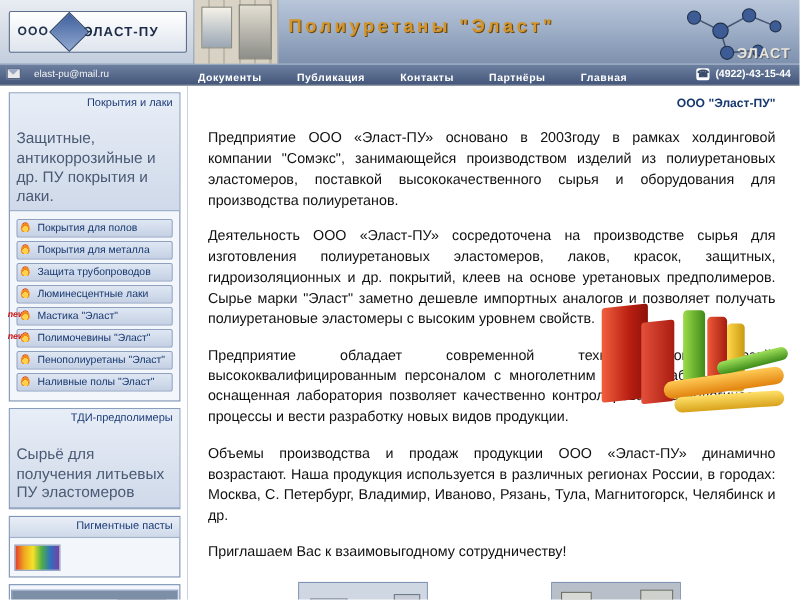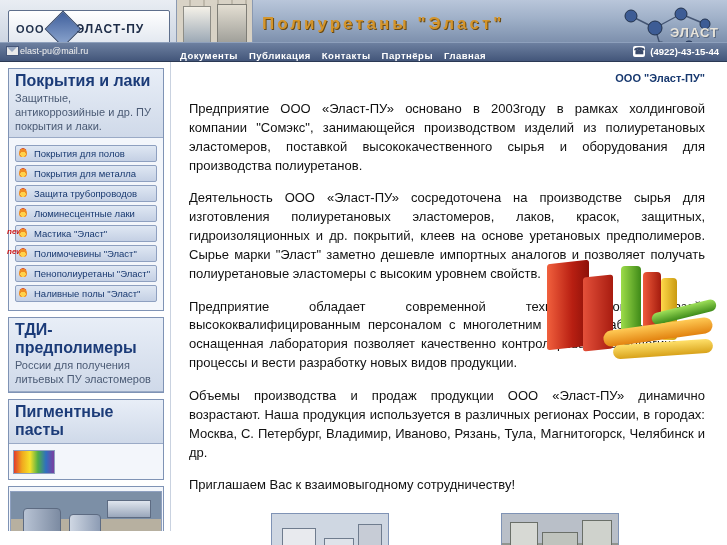--- a/index.html
+++ b/index.html
@@ -4,21 +4,21 @@
 <style>
   html,body{margin:0;padding:0;}
   body{
     width:727px;height:545px;overflow:hidden;
     background:#ffffff;
     font-family:"Liberation Sans", sans-serif;
     font-size:11px;color:#1a1a1a;
   }
   
   .header{
-    position:relative;width:727px;height:42px;
+    position:relative;width:727px;height:58px;
     background:linear-gradient(to bottom,#b9c6da 0%,#9fb0c8 45%,#7d90ad 100%);
     overflow:hidden;
   }
   .hdr-left{
     position:absolute;left:0;top:0;width:176px;height:58px;
     background:linear-gradient(to bottom,#e9edf3,#c3cddc);
     border-right:1px solid #8a99b1;
   }
   .logo-box{
     position:absolute;left:8px;top:10px;width:160px;height:36px;
@@ -78,32 +78,32 @@
 
   
   .navbar{
     position:relative;width:727px;height:18px;
     background:linear-gradient(to bottom,#6d80a0,#43567a);
     border-top:1px solid #8ea0bc;border-bottom:1px solid #2b3954;
     color:#ffffff;
   }
   .mail{
     position:absolute;left:6px;top:3px;font-size:9px;color:#f2f2f2;
-    display:flex;align-items:center;gap:1px;
+    display:flex;align-items:center;gap:12px;
   }
   .mail-icon{
     display:inline-block;width:11px;height:8px;background:#e9e9e9;
     border:1px solid #46577a;position:relative;
   }
   .mail-icon:after{
     content:"";position:absolute;left:0;top:0;width:0;height:0;
     border-left:5px solid transparent;border-right:5px solid transparent;border-top:5px solid #9aa9c2;
   }
   .nav-items{
-    position:absolute;left:180px;top:0;height:24px;display:flex;align-items:center;gap:11px;justify-content:center;
+    position:absolute;left:180px;top:0;height:24px;display:flex;align-items:center;gap:32px;justify-content:center;
   }
   .nav-items a{
     color:#ffffff;text-decoration:none;font-size:9.5px;font-weight:bold;letter-spacing:.5px;
   }
   .phone{
     position:absolute;right:8px;top:3px;font-size:9.5px;color:#ffffff;font-weight:bold;
     display:flex;align-items:center;gap:5px;
   }
   .phone-icon{
     display:inline-block;width:12px;height:11px;border-radius:2px;background:#ffffff;color:#3a4a6a;
@@ -123,24 +123,24 @@
 
   
   .panel{
     margin:6px 6px 0 8px;border:1px solid #7f93b5;background:#f3f6fb;
   }
   .panel-head{
     background:linear-gradient(to bottom,#e8eef7,#cfd9e9);
     border-bottom:1px solid #9aaac6;padding:3px 6px 4px 6px;
   }
   .panel-title{
-    color:#1b3b78;font-weight:bold;font-size:16px;
+    color:#1b3b78;font-weight:normal;font-size:10px;text-align:right;
   }
   .panel-sub{
-    color:#4a5a74;font-size:11px;line-height:1.25;margin-top:2px;
+    color:#4a5a74;font-size:14px;line-height:1.25;margin-top:18px;
   }
   .panel-body{padding:4px 0 5px 0;}
   .navlist{list-style:none;margin:0;padding:0;}
   .navlist li{position:relative;margin:3px 6px;}
   .navbtn{
     display:block;background:linear-gradient(to bottom,#dfe7f3,#c4d0e4);
     border:1px solid #8ea0c0;border-radius:2px;
     padding:2px 4px 2px 18px;font-size:9.5px;color:#17386f;text-decoration:none;
     white-space:nowrap;overflow:hidden;text-overflow:ellipsis;
   }
@@ -347,21 +347,21 @@
             <span class="flame"></span>
             <a class="navbtn" href="#">Наливные полы "Эласт"</a>
           </li>
         </ul>
       </div>
     </div>
 
     <div class="panel">
       <div class="panel-head">
         <div class="panel-title">ТДИ-предполимеры</div>
-        <div class="panel-sub">России для получения литьевых ПУ эластомеров</div>
+        <div class="panel-sub">Сырьё для получения литьевых ПУ эластомеров</div>
       </div>
     </div>
 
     <div class="panel">
       <div class="panel-head">
         <div class="panel-title">Пигментные пасты</div>
       </div>
       <div class="panel-body">
         <div class="panel-rainbow"></div>
       </div>

